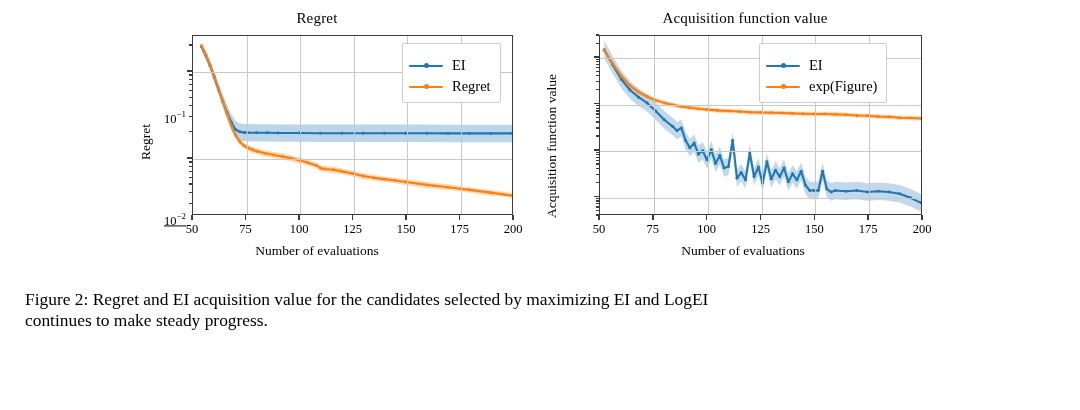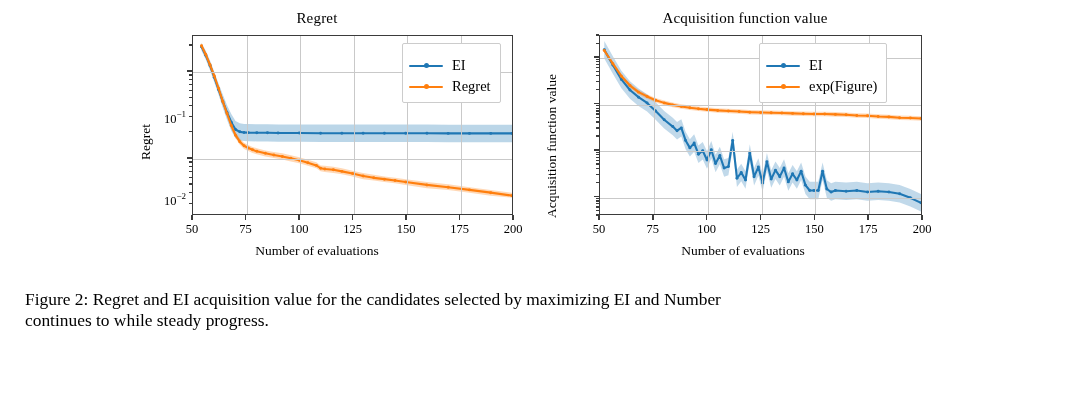--- a/index.html
+++ b/index.html
@@ -202,21 +202,21 @@
 <body>
 
 <div id="figure-area">
 
   <div class="panel" id="panel-left">
     <div class="panel-title">Regret</div>
 
     <div class="axis-ylabel" id="ylabel-left">Regret</div>
     <div class="ytick-holder" id="ytick-holder-left">
         <div class="ytick" style="top: 71.0402px;"><span>10</span><sup>−1</sup></div>
-        <div class="ytick" style="top: 153px;"><span>10</span><sup>−2</sup></div>
+        <div class="ytick" style="top: 173px; text-decoration: underline;"><span>10</span><sup>−2</sup></div>
       </div>
 
     <div class="plot-frame" id="plot-left">
       <svg class="series-svg" id="svg-left" viewBox="0 0 321 180" preserveAspectRatio="none">
           <path d="M8.56,7.17L12.84,14.93L17.12,24.72L21.40,36.04L25.68,47.91L29.96,59.28L34.24,70.13L38.52,78.78L42.80,85.99L47.08,88.33L51.36,88.94L55.64,89.09L64.20,89.25L74.90,89.25L85.60,89.40L107.00,89.40L128.40,89.56L149.80,89.56L171.20,89.56L192.60,89.56L214.00,89.56L235.40,89.56L256.80,89.71L278.20,89.71L299.60,89.71L321.00,89.71L321.00,107.35L299.60,107.35L278.20,107.35L256.80,107.35L235.40,107.10L214.00,107.10L192.60,107.10L171.20,107.10L149.80,107.10L128.40,107.10L107.00,106.85L85.60,106.85L74.90,106.60L64.20,106.60L55.64,106.36L51.36,106.12L47.08,105.64L42.80,103.32L38.52,95.81L34.24,84.73L29.96,72.54L25.68,59.28L21.40,46.89L17.12,34.56L12.84,23.89L8.56,14.93Z" fill="#1f77b4" fill-opacity="0.30" stroke="none"></path>
           <path d="M8.56,7.17L12.84,15.80L17.12,26.14L21.40,37.58L25.68,50.04L29.96,62.95L34.24,75.42L38.52,87.43L42.80,97.32L47.08,103.77L51.36,107.85L55.64,110.20L59.92,112.13L64.20,113.58L72.76,115.70L81.32,117.29L89.88,118.62L98.44,120.69L107.00,122.51L115.56,125.22L124.12,127.71L128.40,130.84L132.68,131.31L141.24,132.26L149.80,133.74L160.50,136.34L171.20,138.56L181.90,140.32L192.60,142.16L203.30,143.44L214.00,144.76L235.40,147.55L256.80,149.80L278.20,153.01L299.60,155.61L321.00,158.41L321.00,163.58L299.60,161.42L278.20,158.41L256.80,155.61L235.40,153.86L214.00,150.57L203.30,149.03L192.60,147.55L181.90,146.13L171.20,144.76L160.50,142.16L149.80,139.72L141.24,138.56L132.68,137.44L128.40,136.89L124.12,133.74L115.56,131.31L107.00,128.58L98.44,126.86L89.88,124.82L81.32,123.27L72.76,121.77L64.20,119.64L59.92,118.28L55.64,116.33L51.36,114.17L47.08,109.93L42.80,103.32L38.52,93.49L34.24,81.45L29.96,69.21L25.68,55.94L21.40,43.53L17.12,32.10L12.84,21.77L8.56,12.84Z" fill="#ff7f0e" fill-opacity="0.30" stroke="none"></path>
           <path d="M8.56,10.85L12.84,19.51L17.12,29.80L21.40,41.73L25.68,54.07L29.96,66.16L34.24,77.29L38.52,87.14L42.80,94.55L47.08,96.93L51.36,97.51L55.64,97.70L64.20,97.89L74.90,97.89L85.60,98.09L107.00,98.09L128.40,98.29L149.80,98.29L171.20,98.29L192.60,98.29L214.00,98.29L235.40,98.29L256.80,98.48L278.20,98.48L299.60,98.48L321.00,98.48" fill="none" stroke="#1f77b4" stroke-width="2.1" stroke-linejoin="round" stroke-linecap="round"></path>
           <circle cx="8.56" cy="10.85" r="1.5" fill="#1f77b4"></circle>
           <circle cx="12.84" cy="19.51" r="1.5" fill="#1f77b4"></circle>
           <circle cx="17.12" cy="29.80" r="1.5" fill="#1f77b4"></circle>
@@ -517,15 +517,15 @@
             <span class="dot" style="background: rgb(255, 127, 14);"></span>
           </span>
           <span class="legend-label">exp(Figure)</span>
         </div>
       </div>
     </div>
 
 </div>
 
 <div id="caption">
-    <div class="cap-line">Figure 2: Regret and EI acquisition value for the candidates selected by maximizing EI and Number</div>
-    <div class="cap-line">continues to while steady progress.</div>
+    <div class="cap-line">Figure 2: Regret and EI acquisition value for the candidates selected by maximizing EI and LogEI</div>
+    <div class="cap-line">continues to make steady progress.</div>
   </div>
 
 </body></html>

